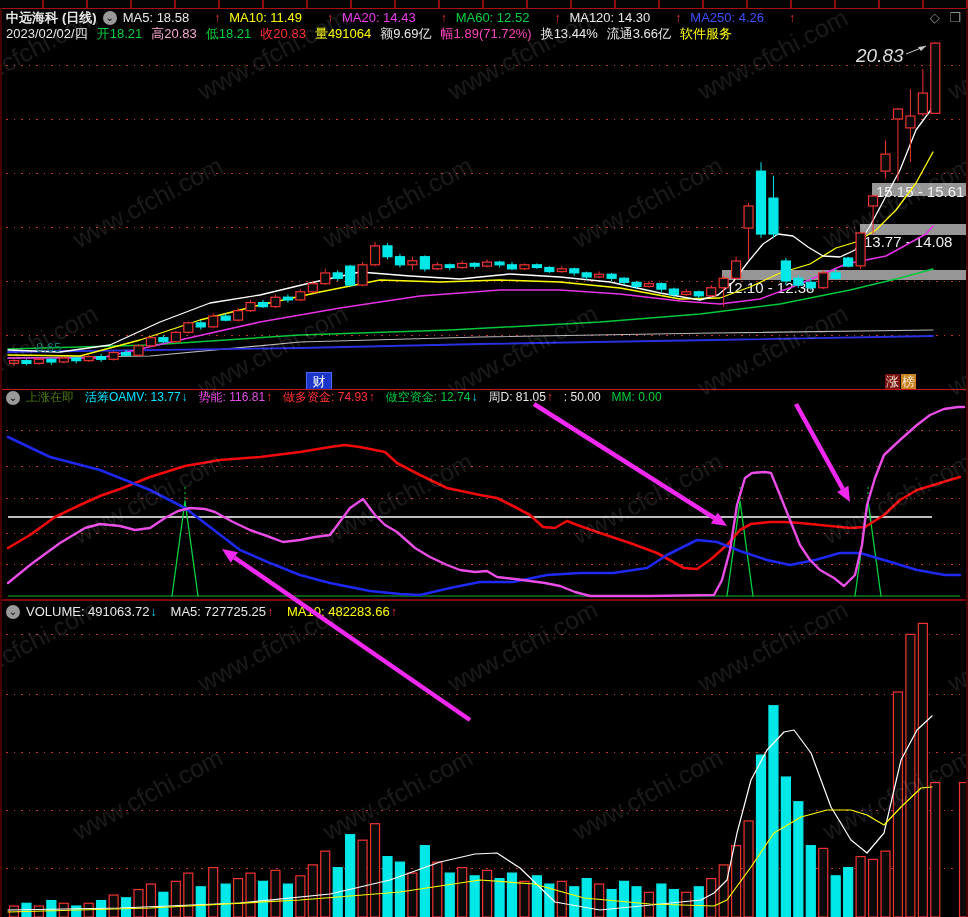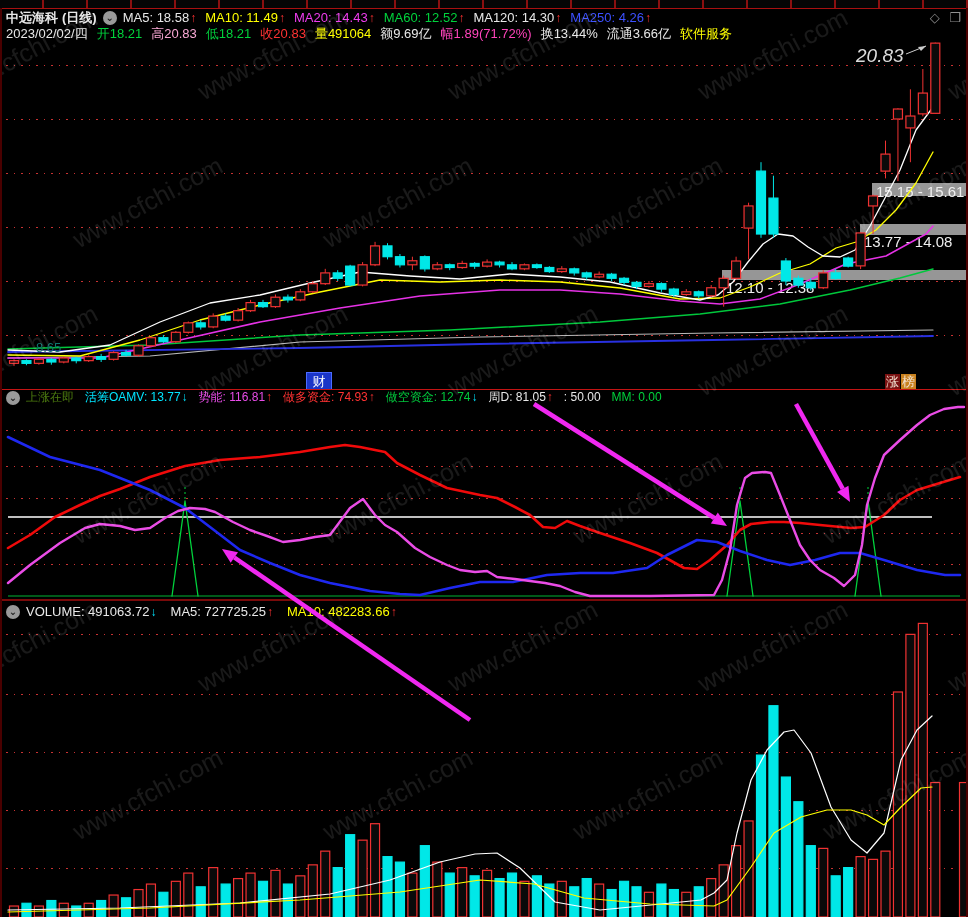--- a/index.html
+++ b/index.html
@@ -6,21 +6,21 @@
   #screen{position:relative;width:968px;height:917px;background:#000;overflow:hidden;
     font-family:"Liberation Sans","DejaVu Sans",sans-serif;}
   #toolbar{position:absolute;left:0;top:0;width:968px;height:8px;background:#3a0404;
     border-bottom:1px solid #a81010;
     background-image:repeating-linear-gradient(90deg,#050505 0 42px,#8a1010 42px 44px);}
   #infobar{position:absolute;left:0;top:9px;width:968px;height:33px;background:#000;}
   .inforow{position:absolute;left:6px;right:0;height:17px;display:flex;align-items:center;
     white-space:nowrap;font-size:13px;}
   #row1{top:0}
   #row2{top:16px}
-  .inforow .it{margin-right:9px;display:inline-flex;align-items:center;}
+  .inforow .it{margin-right:9px;display:inline-flex;align-items:center;gap:24px;}
   .name{font-weight:700;color:#e8e8e8;margin-right:4px;}
   .arrowglyph{font-size:12px;margin-left:1px;font-weight:700;}
   .circlechev{display:inline-block;width:14px;height:14px;border-radius:50%;background:#9a9a9a;
     color:#222;font-size:10px;line-height:13px;text-align:center;font-weight:700;margin:0 6px 0 2px;}
   #topright-icons{position:absolute;right:4px;top:1px;color:#909090;font-size:13px;letter-spacing:3px;}
   .panel{position:absolute;left:0;width:968px;background:#000;}
   #main-panel{top:42px;height:347px;}
   #mid-header{top:389px;height:16px;border-top:1px solid #c41414;display:flex;align-items:center;
     font-size:12px;white-space:nowrap;padding-left:4px;box-sizing:border-box;background:#000;}
   #mid-header .it{margin-right:11px;}

